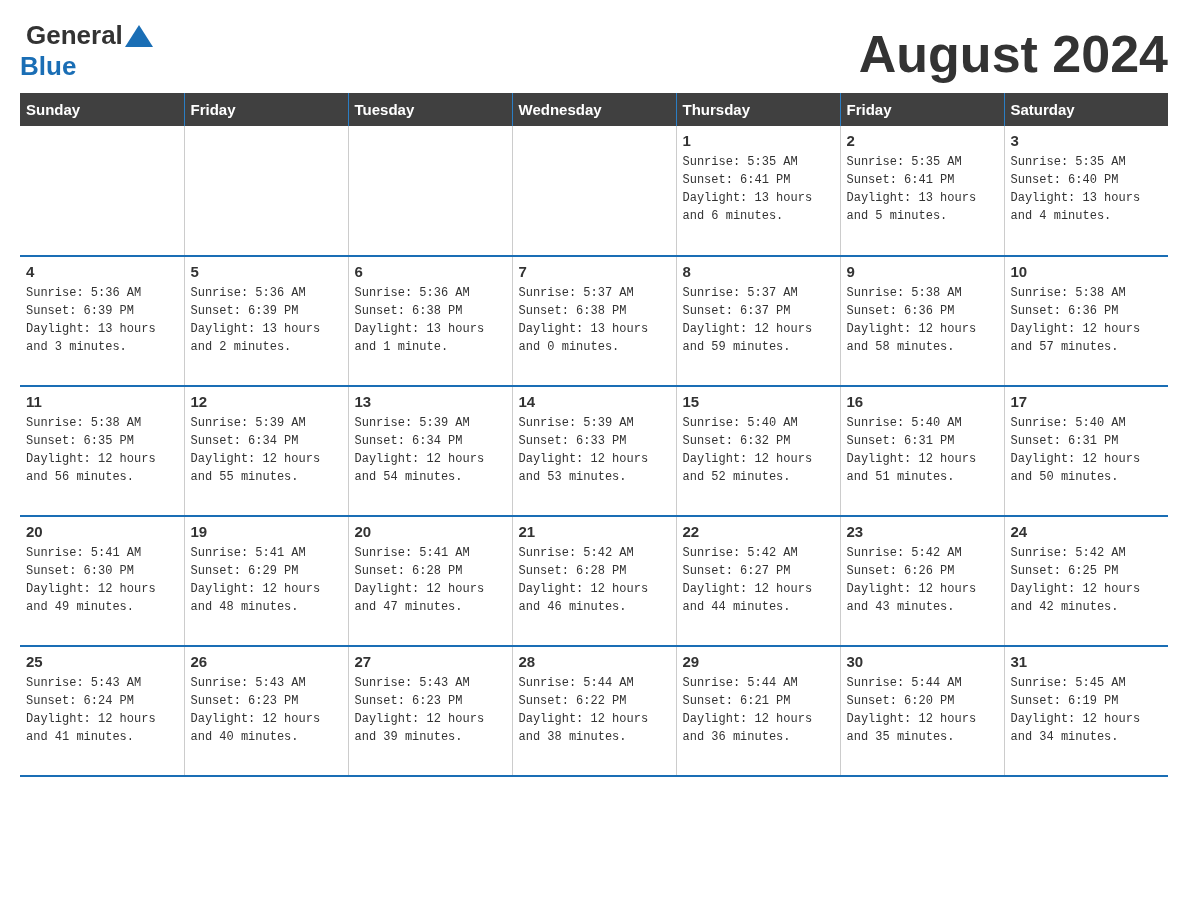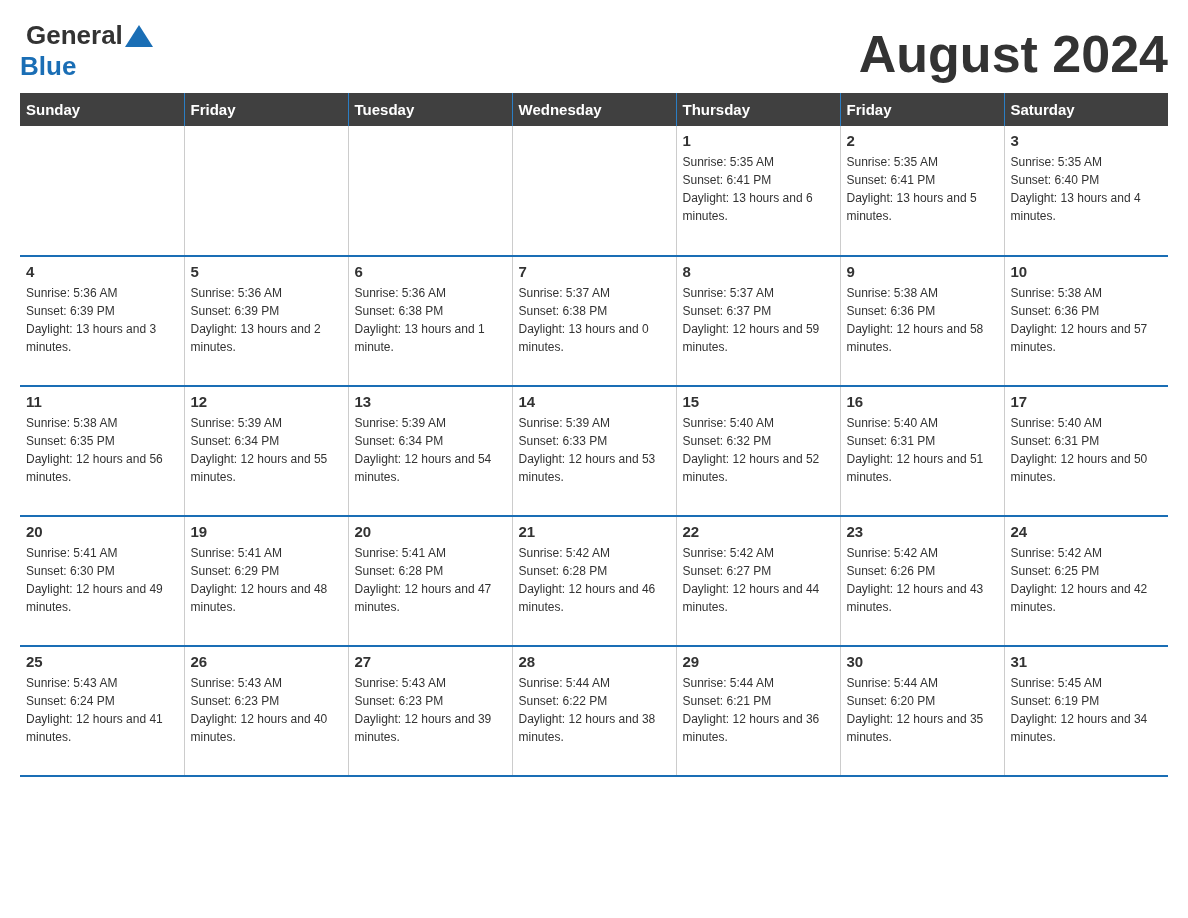--- a/index.html
+++ b/index.html
@@ -98,20 +98,21 @@
       font-size: 15px;
       font-weight: bold;
       color: #333;
       display: block;
       margin-bottom: 4px;
     }
     .day-info {
       font-size: 12px;
       line-height: 1.5;
       color: #333;
+      font-family: Liberation Mono, monospace;
     }
     .empty-cell {
       background: #fff;
     }
   </style>
 </head>
 <body>
 
 <div class="header">
   <div class="logo">

